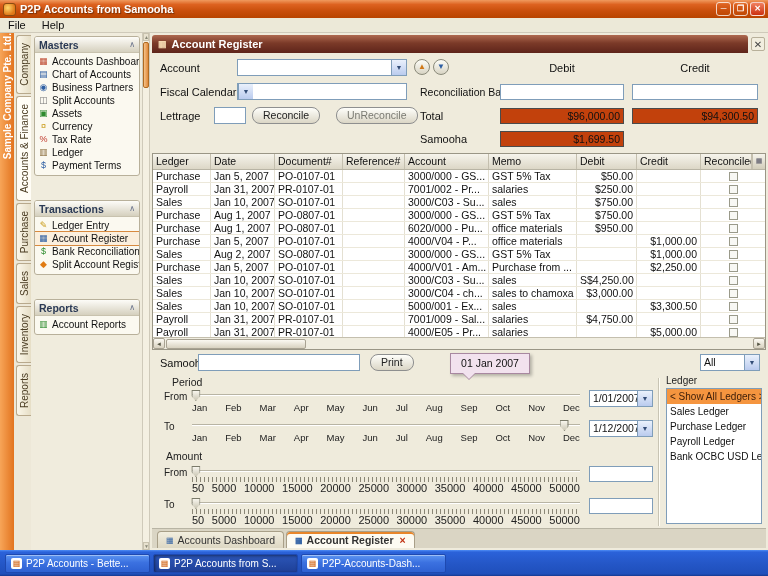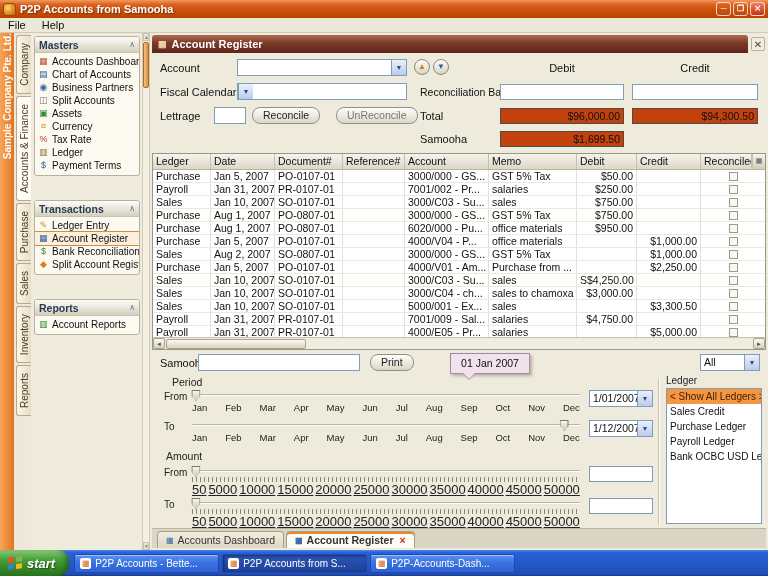--- a/index.html
+++ b/index.html
@@ -84,21 +84,21 @@
   
   .filters { position:absolute; left:0; right:0; top:339px; height:154px; }
   .fl-div { position:absolute; left:506px; top:4px; bottom:2px; width:2px; border-left:1px solid #C8C4B4; border-right:1px solid #FFFDF4; }
   .grp-lbl { position:absolute; font-size:10.5px; color:#222; }
   .sub-lbl { position:absolute; font-size:10px; color:#222; }
   .slider { position:absolute; left:40px; width:388px; height:11px; }
   .strack { position:absolute; left:0; right:0; top:4px; height:2px; background:#B8B4A4; border-bottom:1px solid #fff; }
   .sthumb { position:absolute; top:0; width:9px; height:11px; transform:translateX(-50%); background:linear-gradient(180deg,#F8F6EE,#CCC8B6); border:1px solid #7a7a6a; clip-path:polygon(0 0,100% 0,100% 55%,50% 100%,0 55%); }
   .mlabels,.alabels { position:absolute; left:40px; width:388px; display:flex; justify-content:space-between; }
   .mlabels span { font-size:9.5px; color:#222; }
-  .alabels span { font-size:13px; color:#222;text-decoration:underline; }
+  .alabels span { font-size:11px; color:#222; }
   .aticks { position:absolute; left:40px; width:388px; height:5px; background:repeating-linear-gradient(90deg,#8a8676 0 1px,transparent 1px 4px); }
   .ledlist { position:absolute; left:4px; top:14px; right:4px; bottom:4px; background:#fff; border:1px solid #7F9DB9; overflow:hidden; }
   .led-it { height:15px; line-height:15px; padding:0 3px; font-size:10px; white-space:nowrap; overflow:hidden; }
   .led-it.sel { background:#F5953F; color:#40200A; }
   .fl-right { position:absolute; left:510px; right:0; top:0; bottom:0; }
 
   
   .tabsbar { position:absolute; left:0; right:0; bottom:0; height:20px; background:#DAD5C4; border-top:1px solid #B8B4A4; display:flex; align-items:flex-end; padding-left:5px; gap:2px; }
   .dtab { height:17px; display:flex; align-items:center; gap:4px; padding:0 8px; border:1px solid #A89F88; border-bottom:none; border-radius:4px 4px 0 0; background:linear-gradient(180deg,#F2EEDF,#DDD7C3); font-size:10.5px; color:#333; white-space:nowrap; }
   .dtab.active { background:#FDFBF2; box-shadow:inset 0 2px 0 #E8862A; font-weight:bold; }
@@ -599,21 +599,21 @@
                 <span>50000</span>
               </div>
             <input class="input" style="left: 437px; top: 124px; width: 64px; height: 16px;" value="">
 
             <div class="fl-div"></div>
 
             <div class="fl-right">
               <span class="sub-lbl" style="left:4px;top:1px">Ledger</span>
               <div class="ledlist" id="ledgerlist">
                   <div class="led-it sel">&lt; Show All Ledgers &gt;</div>
-                  <div class="led-it">Sales Credit</div>
+                  <div class="led-it">Sales Ledger</div>
                   <div class="led-it">Purchase Ledger</div>
                   <div class="led-it">Payroll Ledger</div>
                   <div class="led-it">Bank OCBC USD Ledger</div>
                 </div>
             </div>
           </div>
 
           <div class="tabsbar" id="tabsbar">
               <div class="dtab">
                 <span class="dtab-ic">▦</span>
@@ -625,24 +625,20 @@
                 <span class="dtab-x">×</span>
               </div>
             </div>
 
         </div>
       </div>
     </div>
   </div>
 
   <div class="taskbar">
-    <div class="startbtn">
-      <span class="flag"></span>
-      <span>start</span>
-    </div>
     <div class="taskwins" id="taskwins">
         <div class="taskbtn">
           <span class="tb-ic">▦</span>
           <span class="tb-t">P2P Accounts - Bette...</span>
         </div>
         <div class="taskbtn active">
           <span class="tb-ic">▦</span>
           <span class="tb-t">P2P Accounts from S...</span>
         </div>
         <div class="taskbtn">

